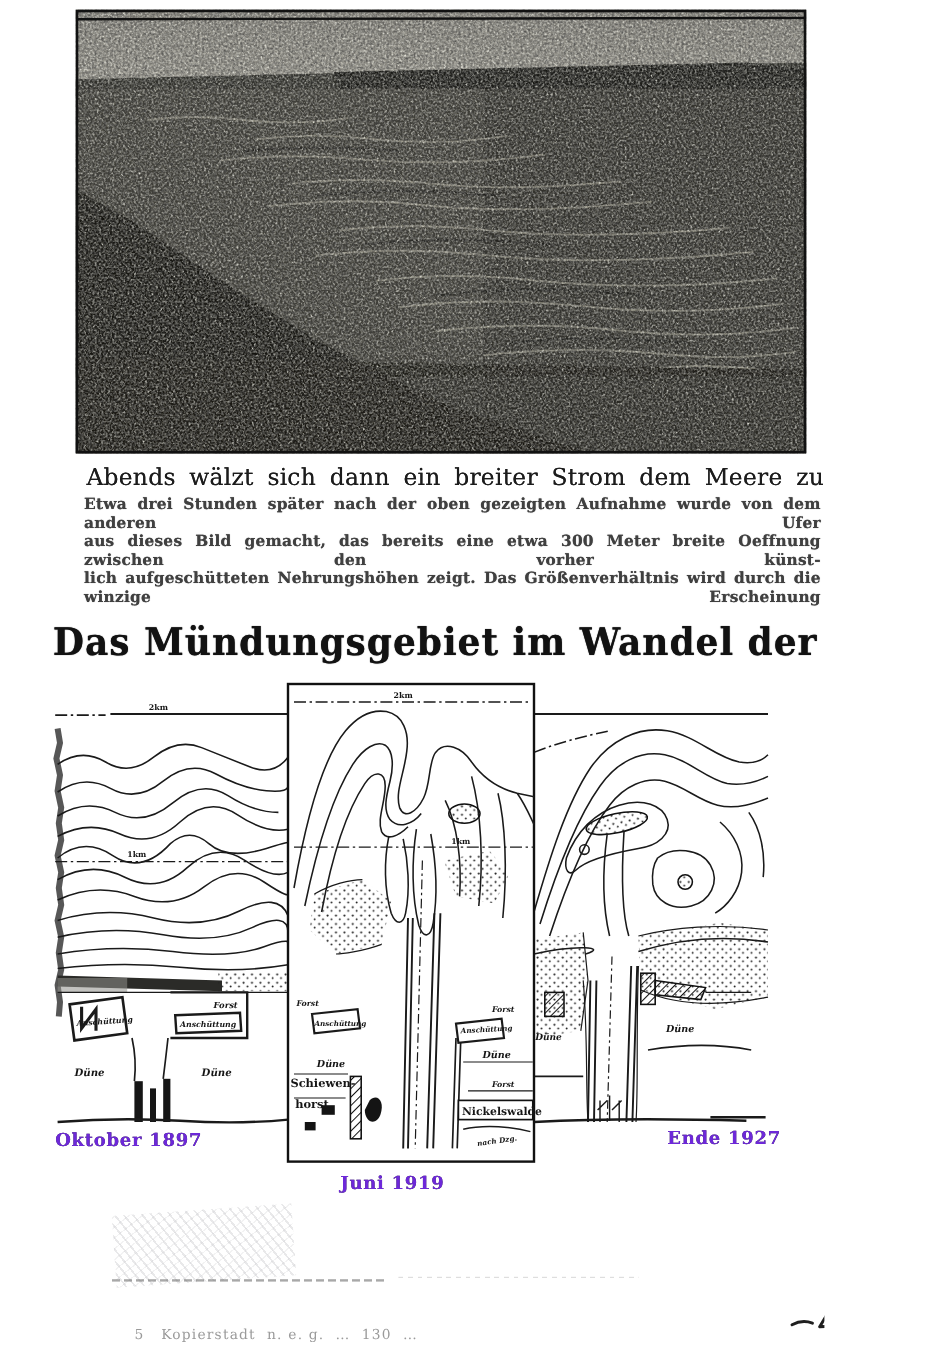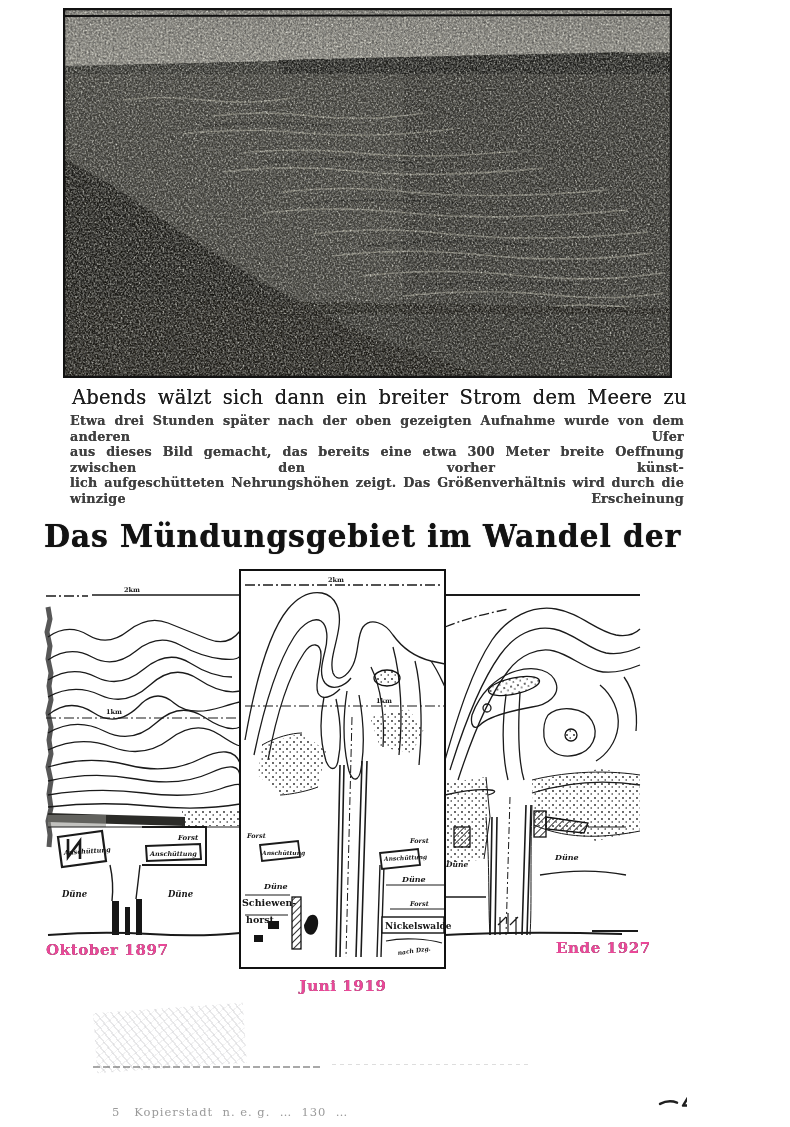--- a/index.html
+++ b/index.html
@@ -22,23 +22,23 @@
     text-align:justify;text-align-last:justify;text-shadow:0 0 .6px #555;
     letter-spacing:.2px;
   }
   
   .headline{
     left:44px;top:517px;width:640px;font-size:30px;font-weight:700;color:#121212;
     letter-spacing:.8px;transform:scaleY(1.06);transform-origin:top left;
     text-shadow:0 0 .7px #222;white-space:nowrap;
   }
   
-  .map-date{font-size:15px;font-weight:700;color:#ec4899;letter-spacing:.6px;text-shadow:0 0 .5px #333;}
+  .map-date{font-size:15px;font-weight:700;color:#6d28d9;letter-spacing:.6px;text-shadow:0 0 .5px #333;}
   .d-left{left:46px;top:941px;}
-  .d-mid{left:240px;top:977px;width:206px;text-align:center;}
+  .d-mid{left:224px;top:977px;width:206px;text-align:center;}
   .d-right{left:556px;top:939px;}
   
   .stamp{
     left:95px;top:1008px;width:150px;height:60px;opacity:.55;
     transform:rotate(-4deg);
     background:
       repeating-linear-gradient(55deg, rgba(110,110,120,.28) 0 1.5px, transparent 1.5px 6px),
       repeating-linear-gradient(-35deg, rgba(110,110,120,.15) 0 1px, transparent 1px 7px);
   }
   .faint-rule{

